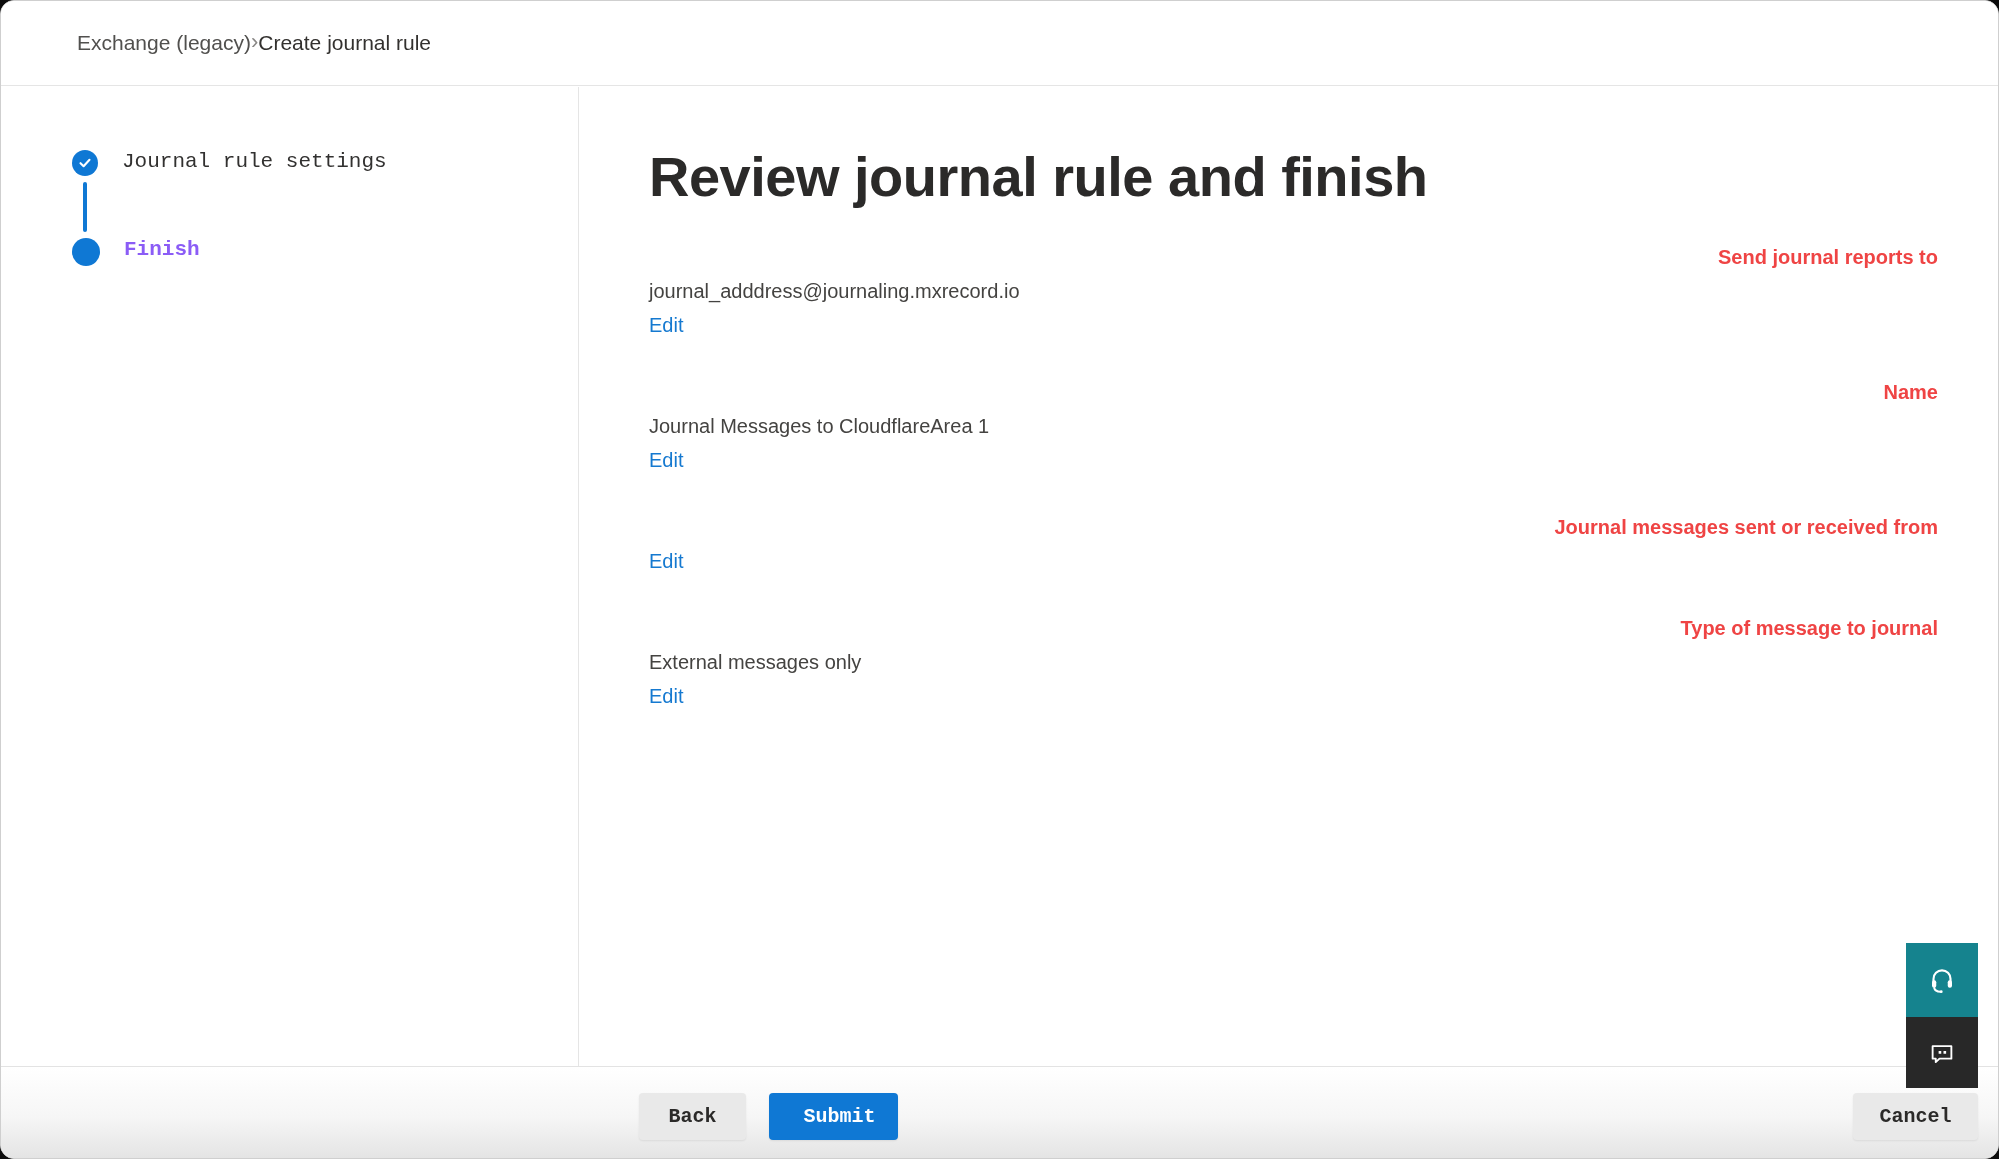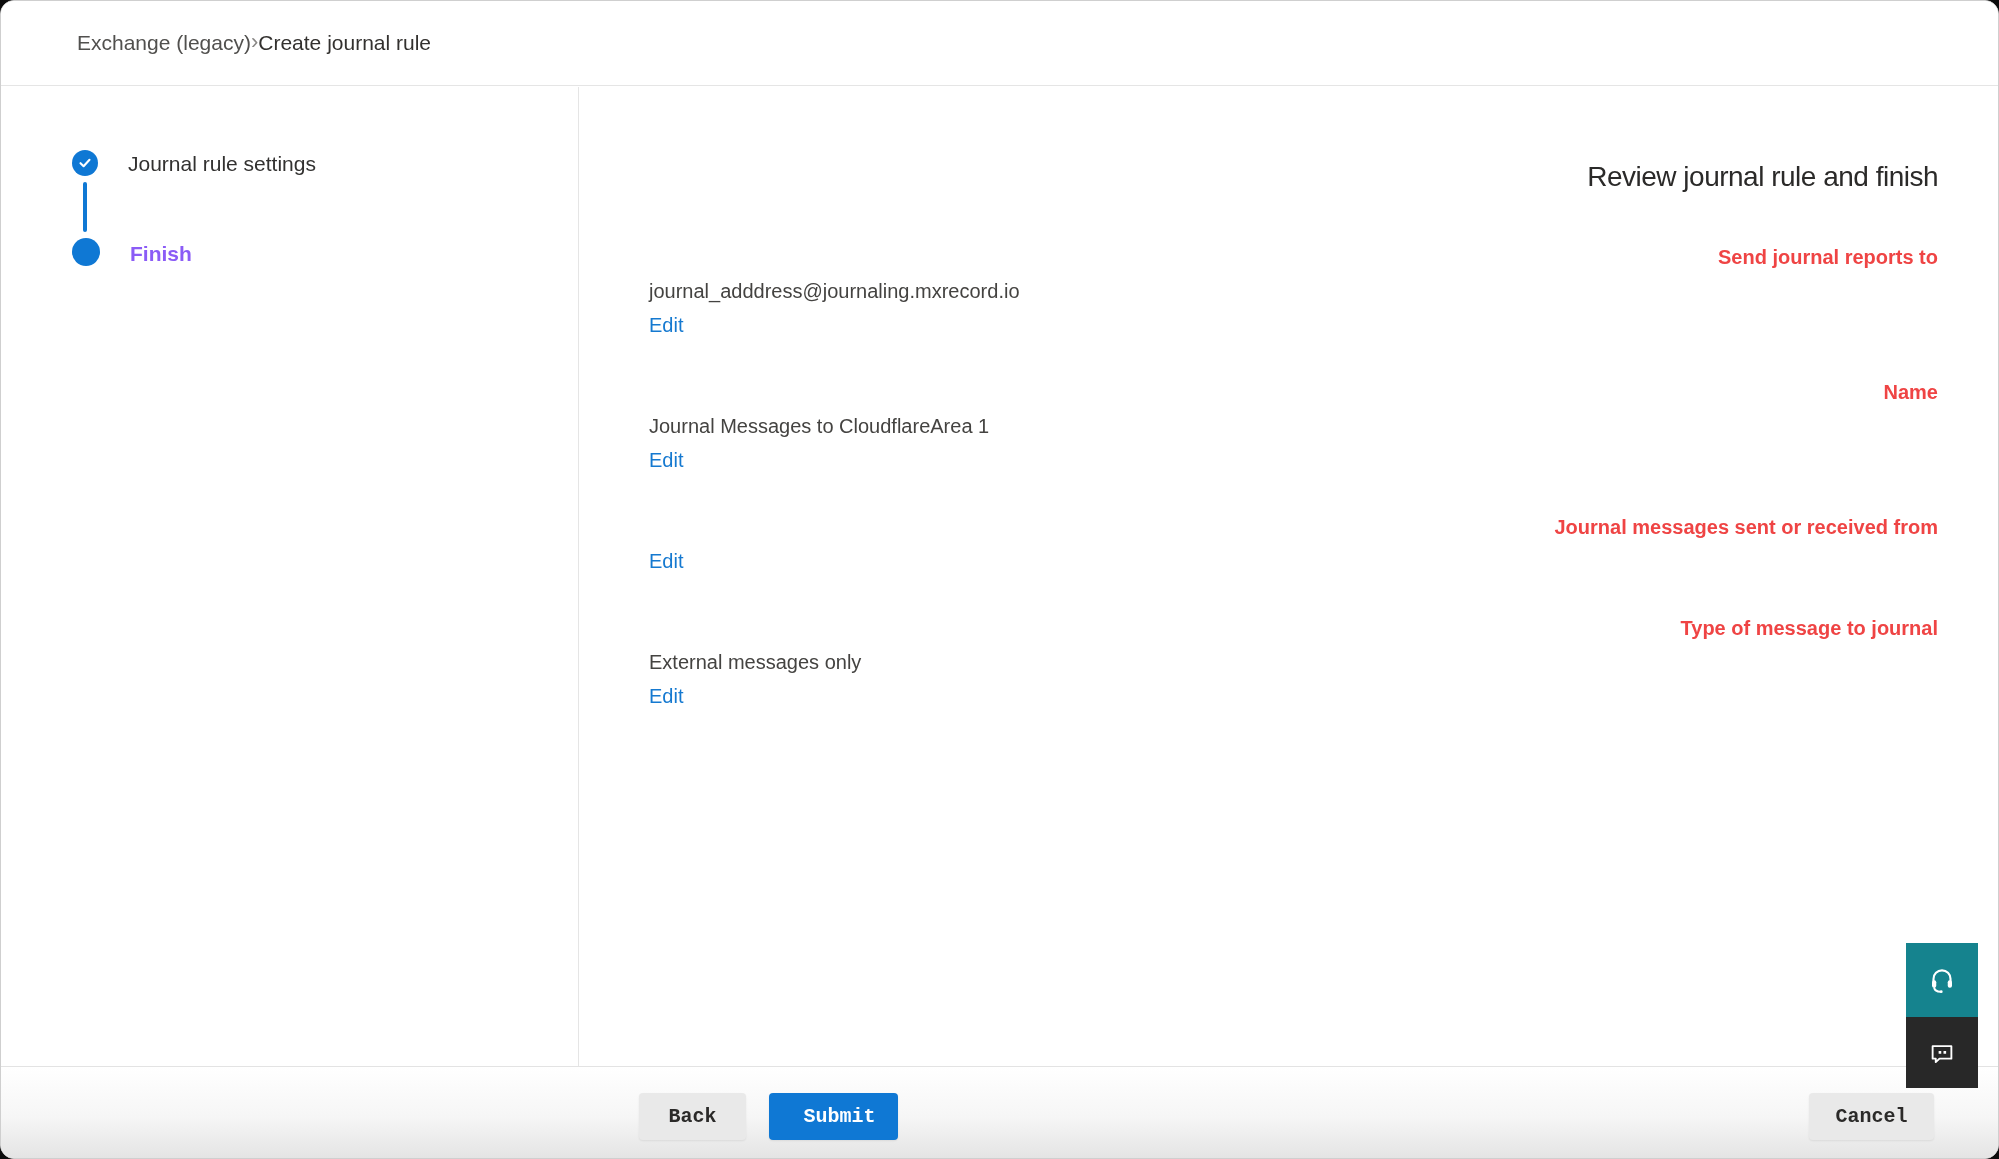--- a/index.html
+++ b/index.html
@@ -41,39 +41,39 @@
   .body-row{
     position:absolute;top:86px;left:0;right:0;bottom:92px;
     display:flex;
   }
   .wizard{
     width:578px;flex:0 0 578px;
     border-right:1px solid var(--border-gray);
     padding:63px 0 0 71px;
     background:#fff;
   }
-  .step{display:flex;align-items:flex-end;gap:30px;cursor:pointer;}
+  .step{display:flex;align-items:flex-start;gap:24px;cursor:pointer;font-family:Liberation Mono, monospace;}
   .bullet{width:26px;height:26px;border-radius:50%;background:var(--accent-blue);
     display:flex;align-items:center;justify-content:center;flex:0 0 26px;}
   .bullet svg{display:block;}
   .bullet.dot{width:28px;height:28px;flex-basis:28px;}
   .step-label{font-size:21px;color:#323130;}
   .step.current .step-label{font-weight:bold;color:#8b5cf6;}
   .connector{
     width:4px;height:50px;border-radius:2px;
     background:var(--accent-blue);
     margin:6px 0 6px 11px;
   }
   
   .main{
     flex:1;padding:62px 60px 0 70px;background:#fff;
   }
   .page-title{
-    font-size:28px;line-height:56px;font-weight:normal;
-    color:var(--text-dark);letter-spacing:-0.5px;text-align:right;
+    font-size:56px;line-height:56px;font-weight:bold;
+    color:var(--text-dark);letter-spacing:-0.5px;
   }
   .sections{margin-top:35px;}
   .section{margin-bottom:33px;}
   .sec-label{font-size:20px;line-height:34px;font-weight:bold;color:#ef4444;text-align:right;}
   .sec-value{font-size:20px;line-height:34px;color:var(--text-mid);}
   .sec-value:empty{display:none;}
   .edit-link{
     display:inline-block;font-size:20px;line-height:34px;
     color:var(--link-blue);text-decoration:none;cursor:pointer;
   }
@@ -86,21 +86,21 @@
   .btn{
     position:absolute;top:26px;height:47px;
     border:none;border-radius:4px;
     font-family:Liberation Mono, monospace;font-size:20px;font-weight:bold;
     color:#2b2a29;background:#e9e9e9;cursor:pointer;
     box-shadow:0 1px 2px rgba(0,0,0,0.08);
   }
   .btn.primary{background:var(--accent-blue);color:#fff;padding-left:12px;}
   .btn-back{left:638px;width:107px;}
   .btn-submit{left:768px;width:129px;}
-  .btn-cancel{left:1808px;width:125px;}
+  .btn-cancel{left:1852px;width:125px;}
   
   .float-btn{
     position:absolute;left:1905px;width:72px;
     border:none;cursor:pointer;
     display:flex;align-items:center;justify-content:center;
   }
   .float-help{top:942px;height:74px;background:var(--help-teal);}
   .float-feedback{top:1016px;height:71px;background:var(--feedback-dark);}
   .float-btn svg{display:block;}
 </style>

